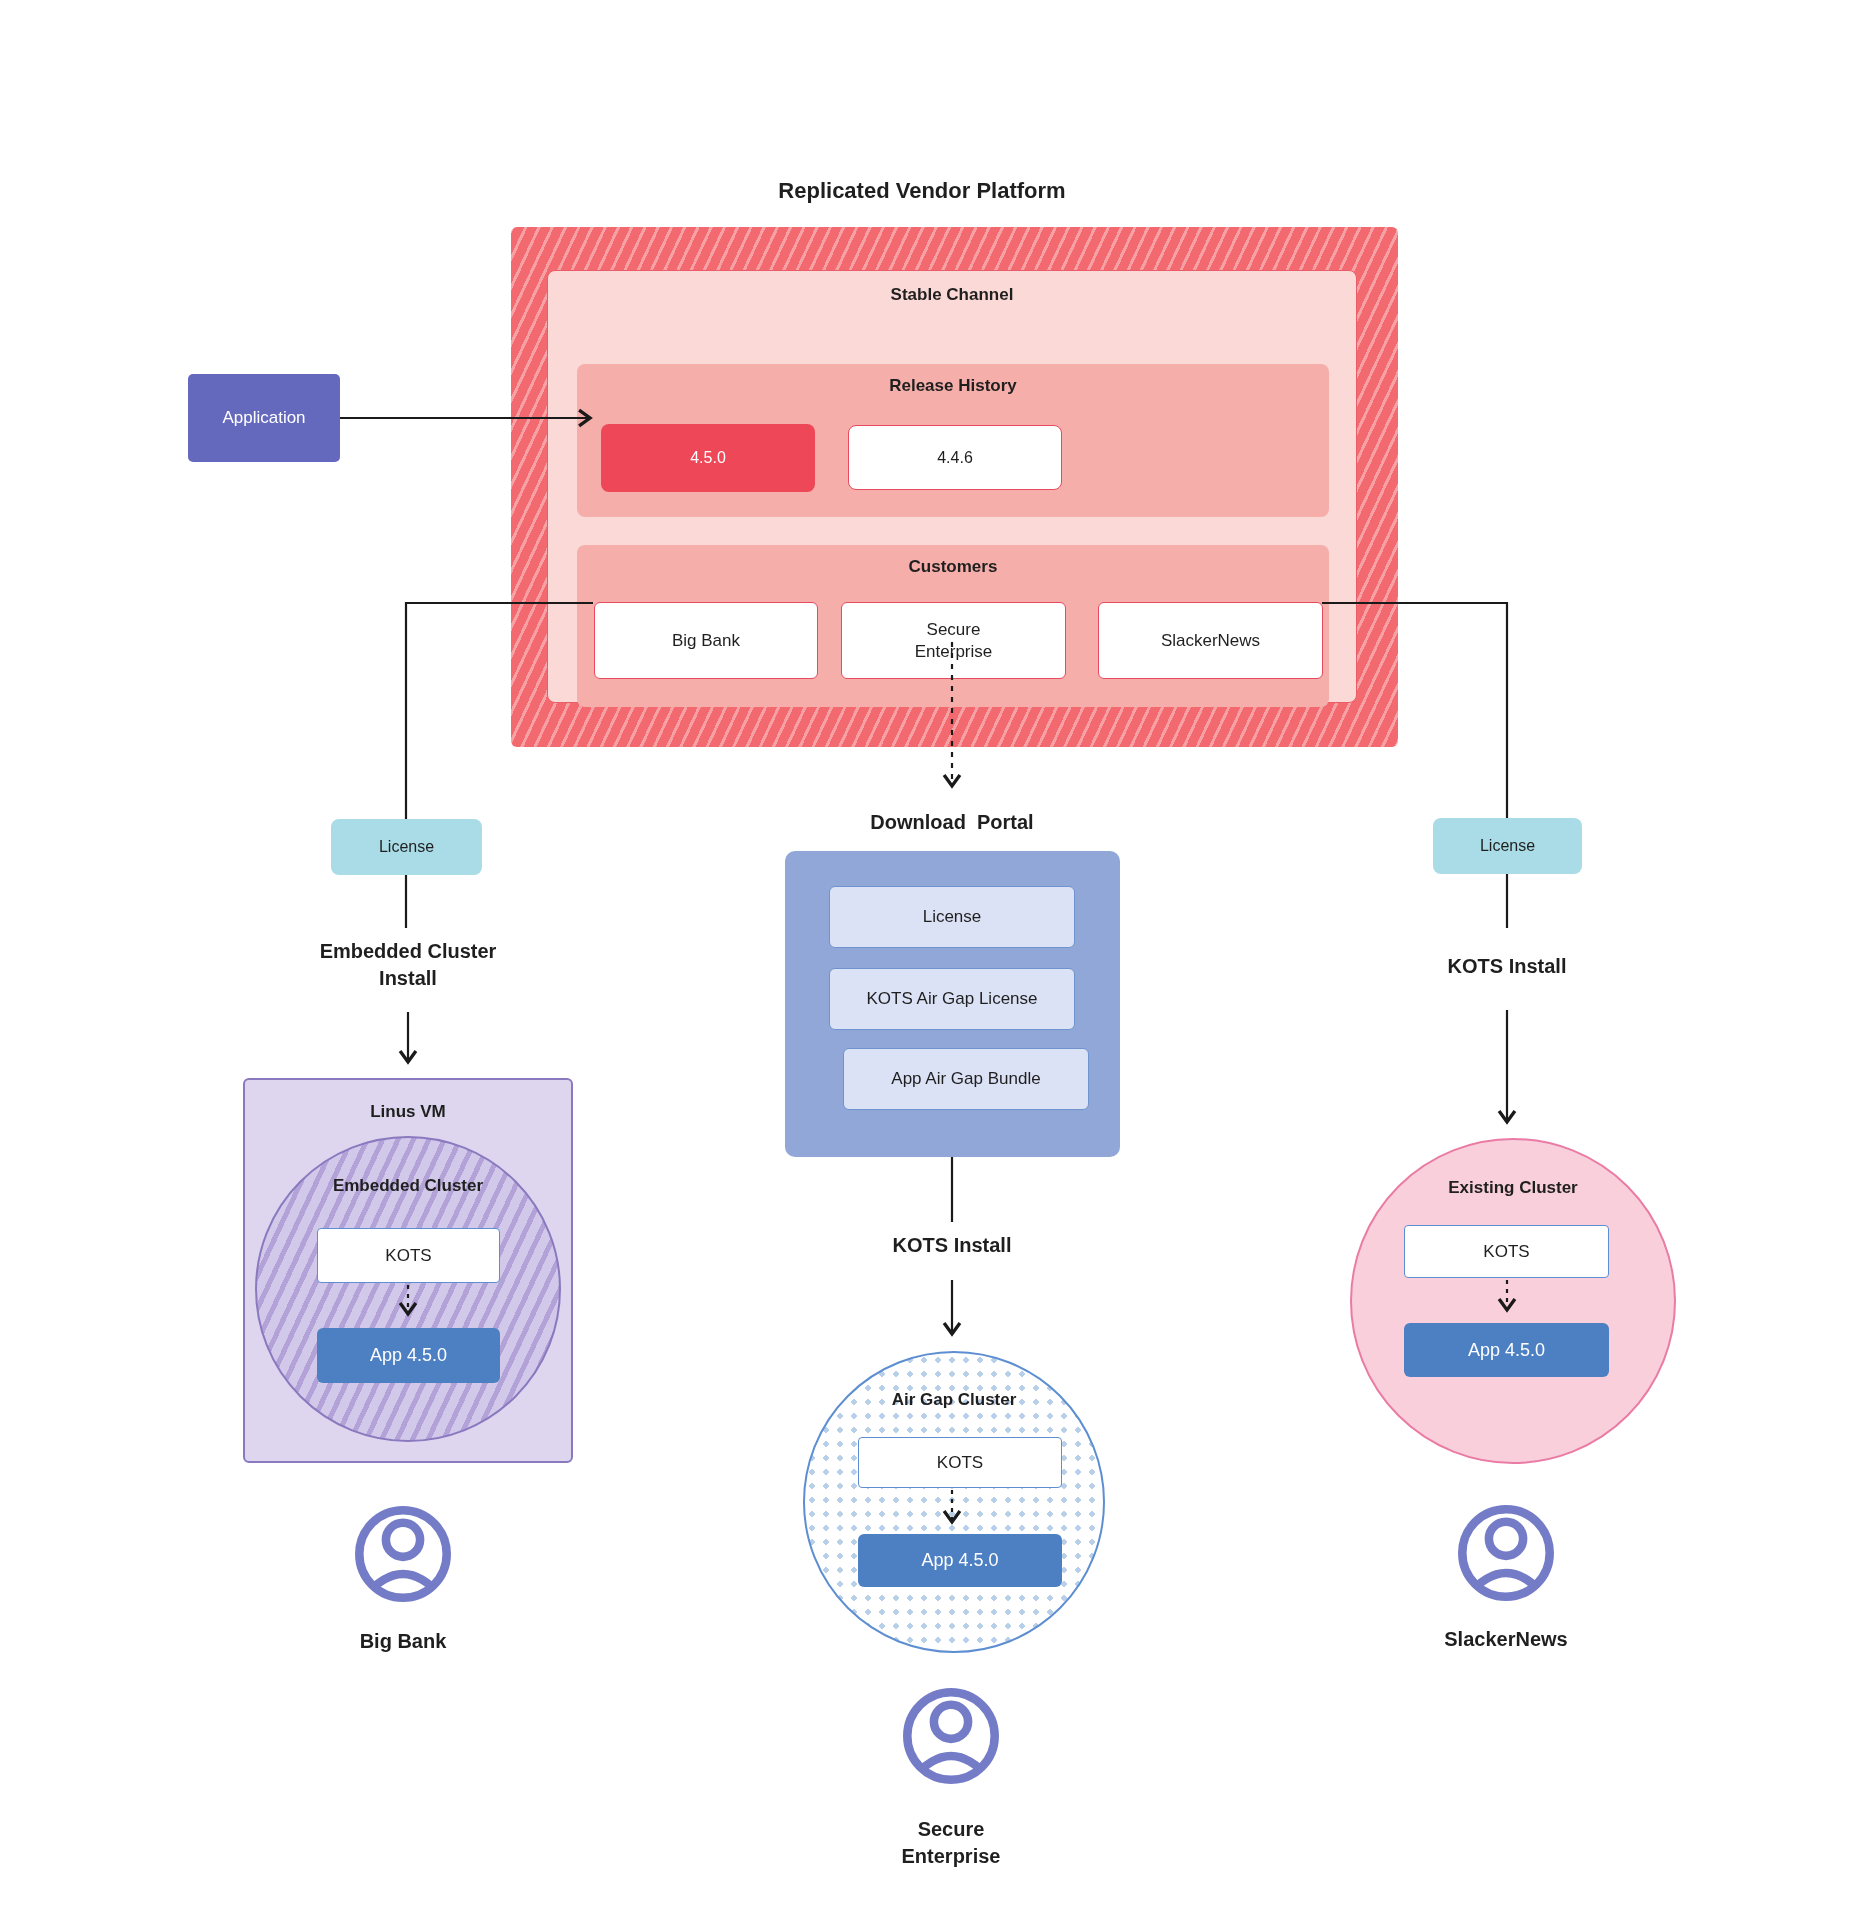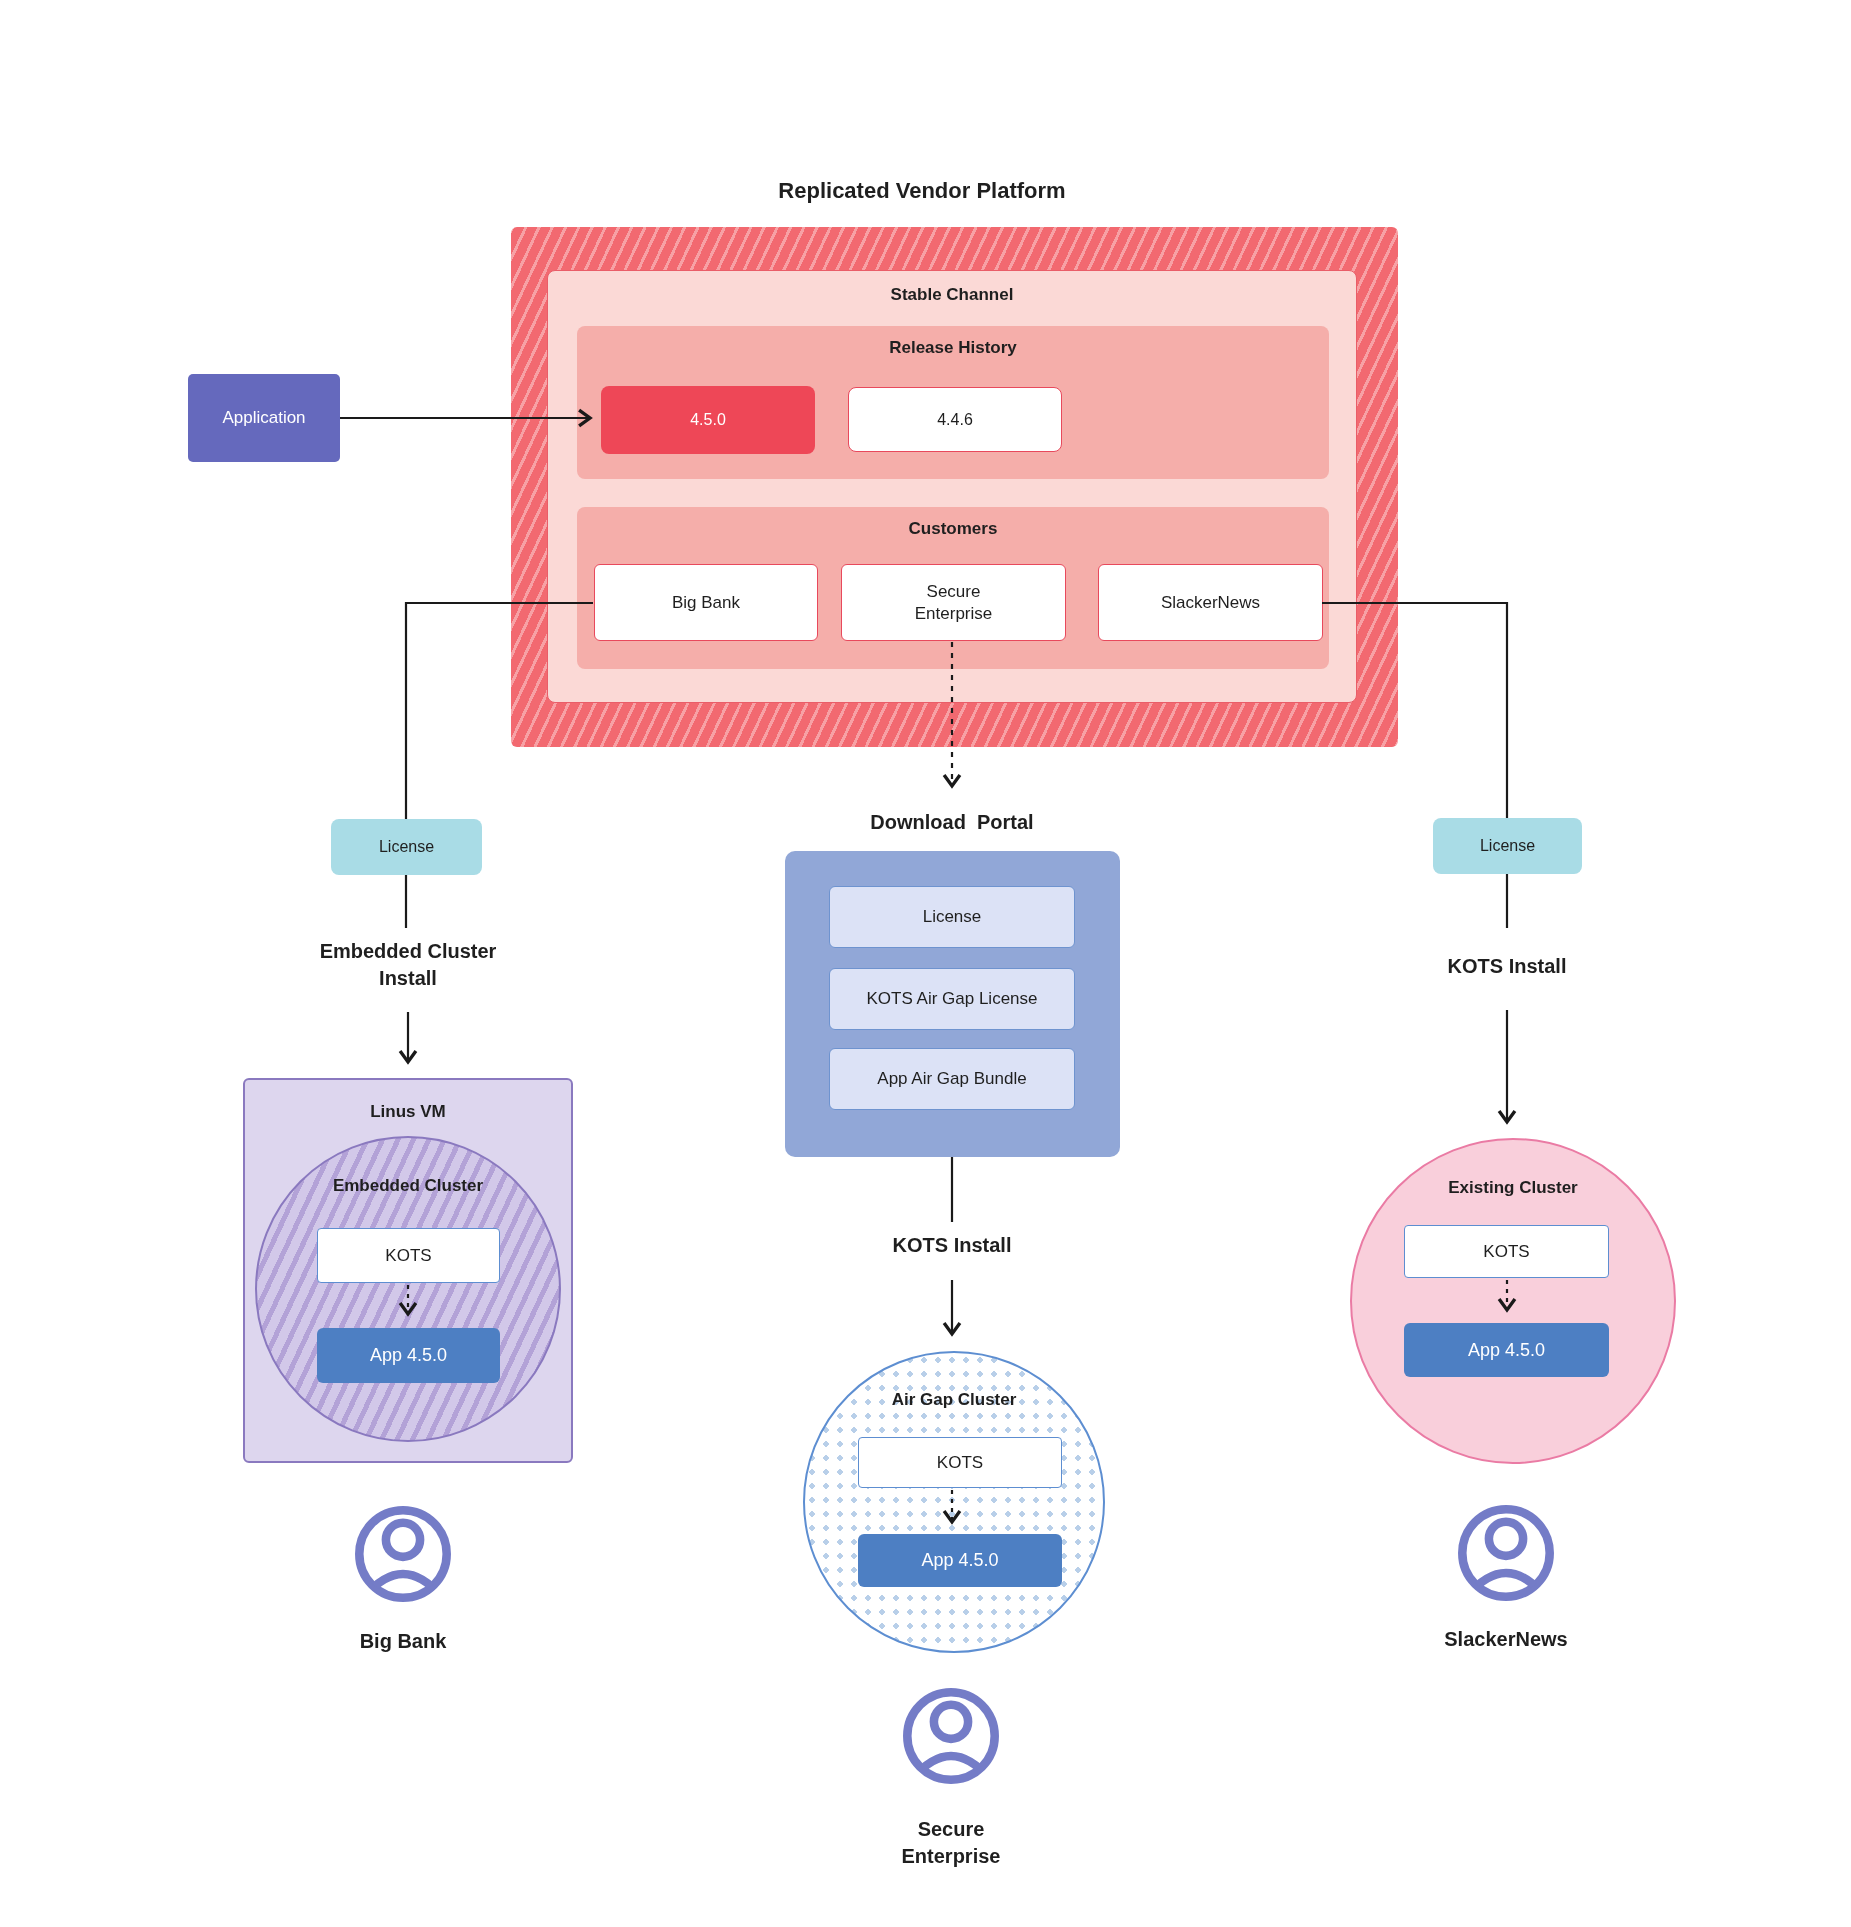--- a/index.html
+++ b/index.html
@@ -9,21 +9,21 @@
   .ctr{display:flex;align-items:center;justify-content:center;text-align:center;}
   .pre{white-space:pre-line;}
 
   
   .platform{left:511px;top:227px;width:887px;height:520px;border-radius:6px;z-index:1;
     background:repeating-linear-gradient(115deg,#f7a1a5 0 3px,#f26970 3px 12px);}
   .stable{left:36px;top:43px;width:810px;height:433px;background:#fbd9d6;
     border:1.5px solid #e95d68;border-radius:8px;}
   .sec-label{font-size:17px;font-weight:600;}
   .stable-label{left:0;top:14px;width:100%;justify-content:center;}
-  .panel{left:29px;width:752px;background:#f5aeaa;border-radius:8px;}
+  .panel{left:29px;width:752px;background:#f5aeaa;border-radius:8px;margin-top:38px;}
   .release-panel{top:55px;height:153px;}
   .customers-panel{top:236px;height:162px;}
   .panel-label{left:0;top:12px;width:100%;justify-content:center;}
   .verbox{top:60px;width:214px;height:68px;border-radius:8px;font-size:16px;font-weight:500;}
   .ver-current{left:24px;background:#ee4757;color:#fff;}
   .ver-prev{left:271px;top:61px;height:65px;background:#fff;border:1.5px solid #e8495c;}
   .custbox{top:57px;width:224px;height:77px;background:#fff;border:1.5px solid #e8495c;
     border-radius:6px;font-size:17px;font-weight:500;line-height:22px;}
 
   
@@ -132,21 +132,21 @@
 
   <svg class="abs usericon" style="left:346px;top:1497px;width:114px;height:114px;" viewBox="0 0 120 120">
       <use href="#person"></use>
     </svg>
   <div class="abs ctr big-label" style="left:253px;top:1628px;width:300px;justify-content:center;">Big Bank</div>
 
   <div class="abs ctr big-label" style="left:802px;top:809px;width:300px;justify-content:center;white-space:pre;">Download  Portal</div>
   <div class="abs portal">
     <div class="abs ctr portal-item" style="top:35px;">License</div>
     <div class="abs ctr portal-item" style="top:117px;">KOTS Air Gap License</div>
-    <div class="abs ctr portal-item" style="top:197px;">App Air Gap Bundle</div>
+    <div class="abs ctr portal-item" style="top:197px;margin-left:14px;">App Air Gap Bundle</div>
   </div>
   <div class="abs ctr big-label" style="left:802px;top:1232px;width:300px;justify-content:center;">KOTS Install</div>
 
   <div class="abs airgap-circle"></div>
   <div class="abs ctr circle-label" style="left:804px;top:1390px;width:300px;justify-content:center;">Air Gap Cluster</div>
   <div class="abs ctr kotsbox" style="left:858px;top:1437px;width:204px;height:51px;">KOTS</div>
   <div class="abs ctr appbox" style="left:858px;top:1534px;width:204px;height:53px;">App 4.5.0</div>
 
   <svg class="abs usericon" style="left:894px;top:1679px;width:114px;height:114px;" viewBox="0 0 120 120">
       <use href="#person"></use>

